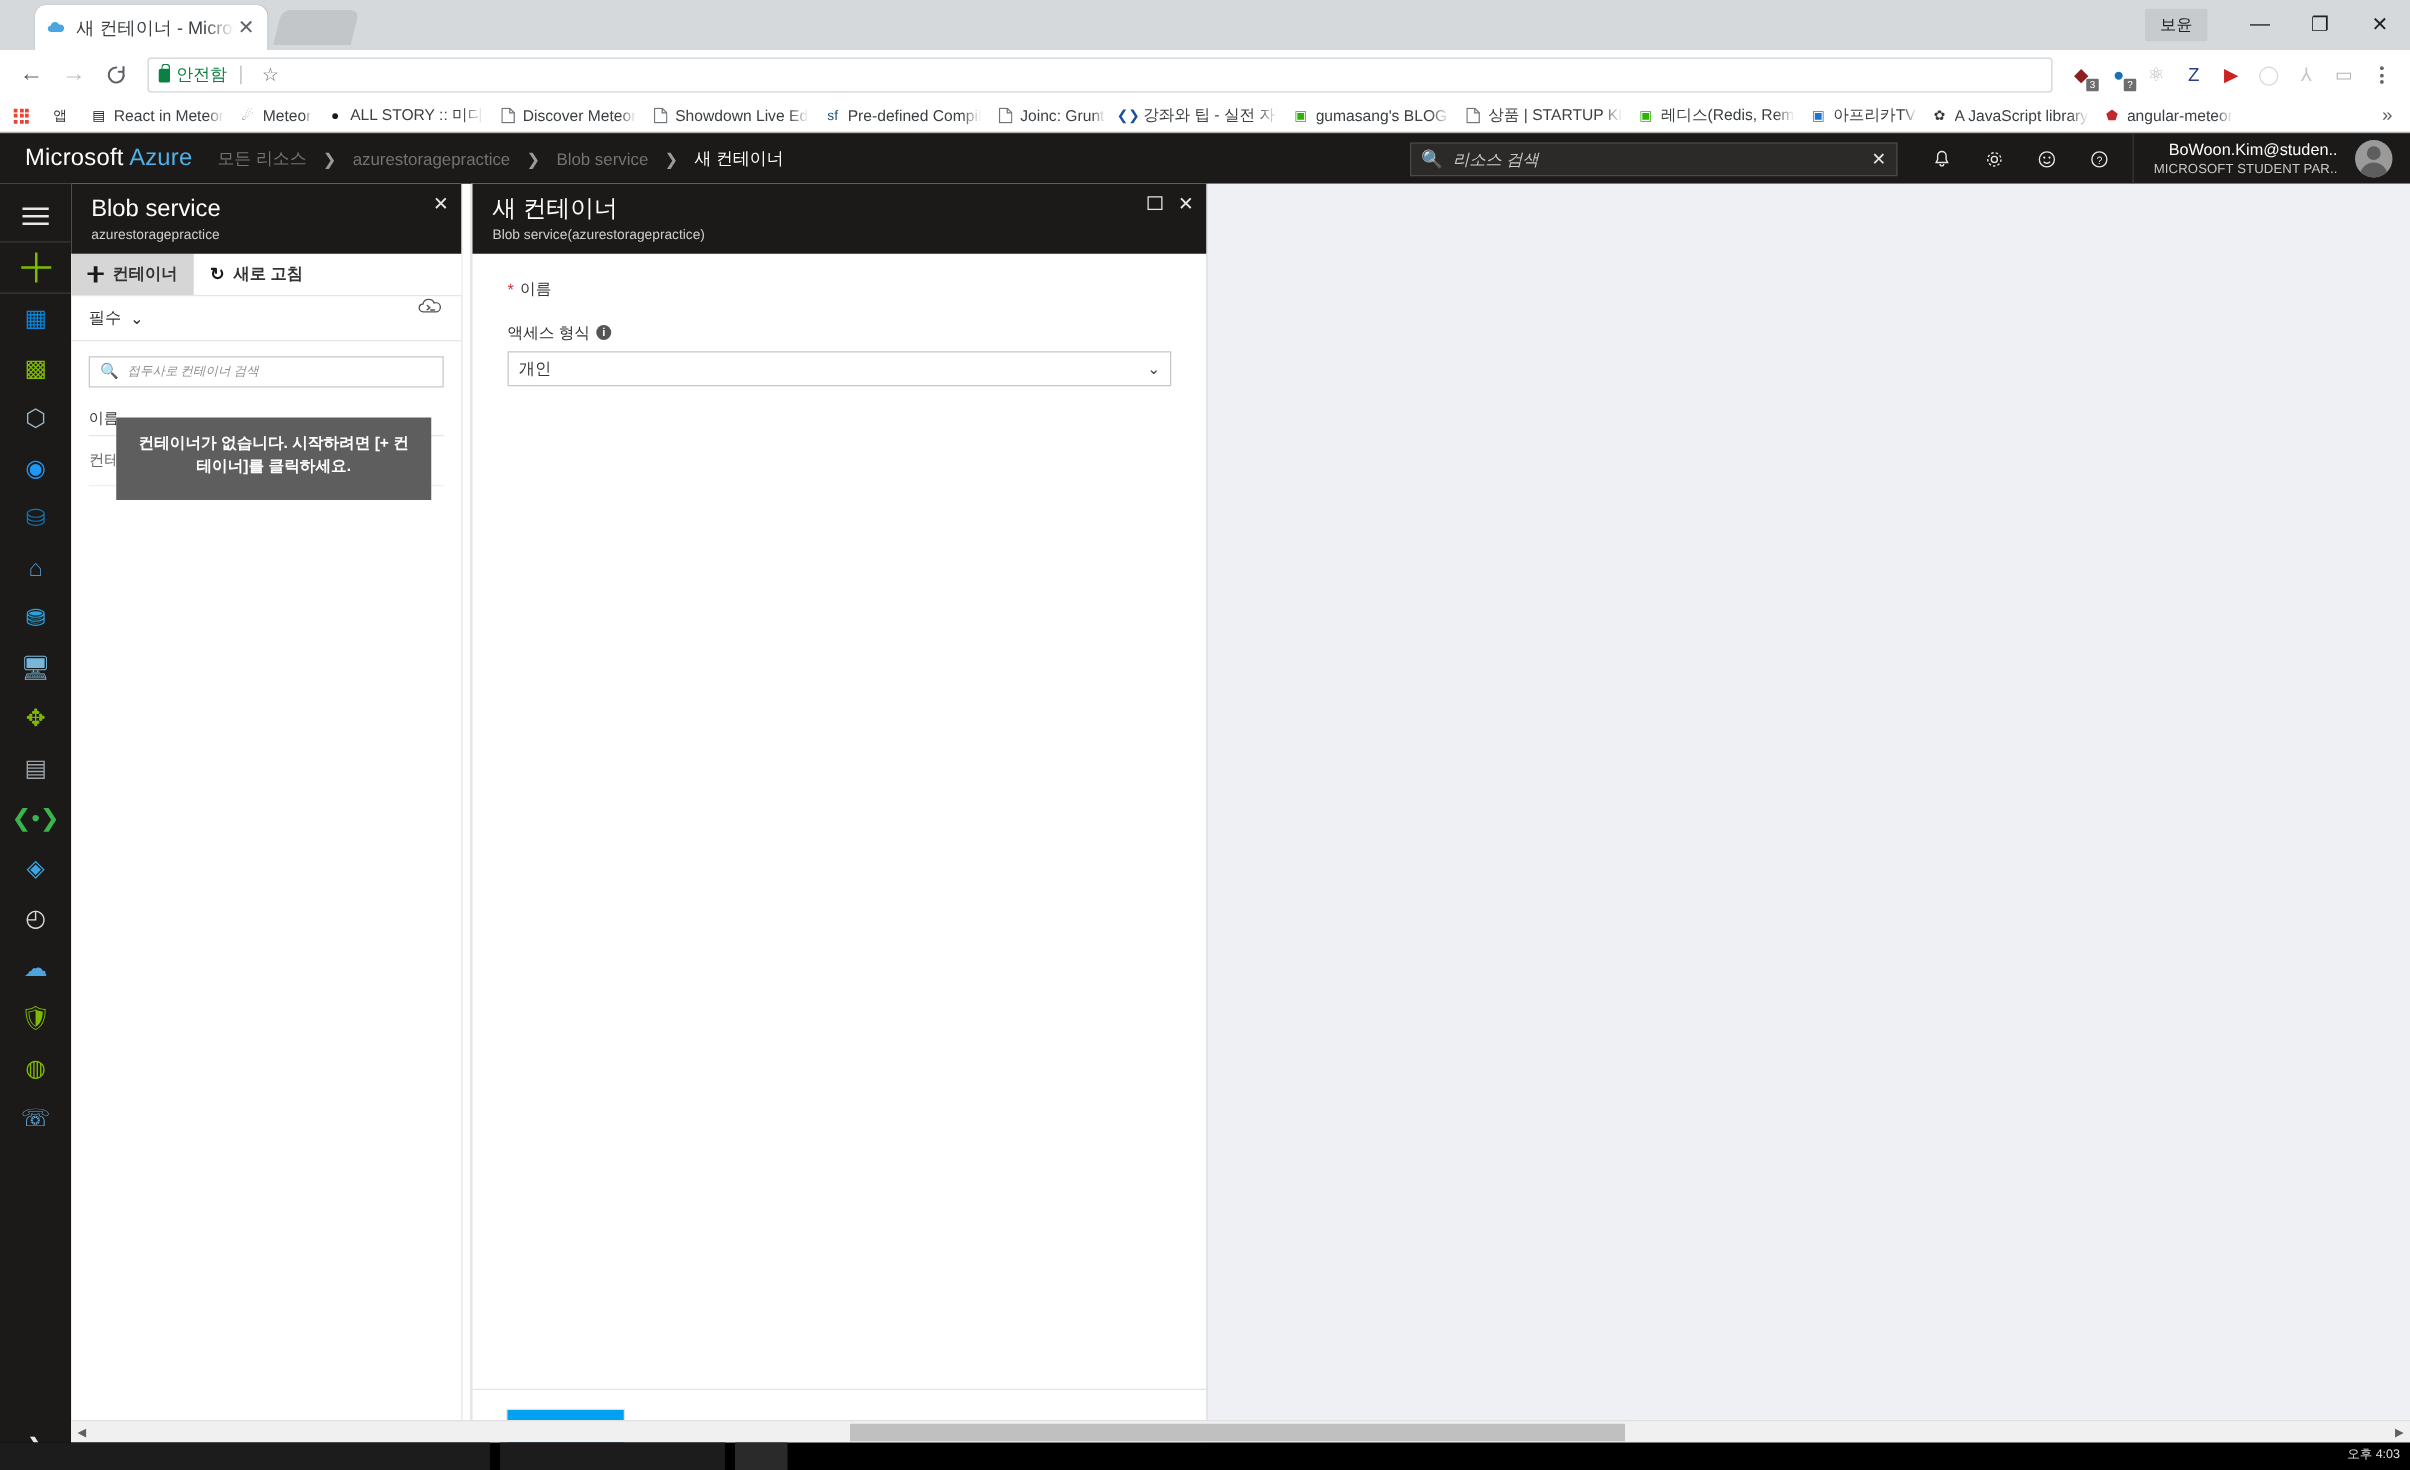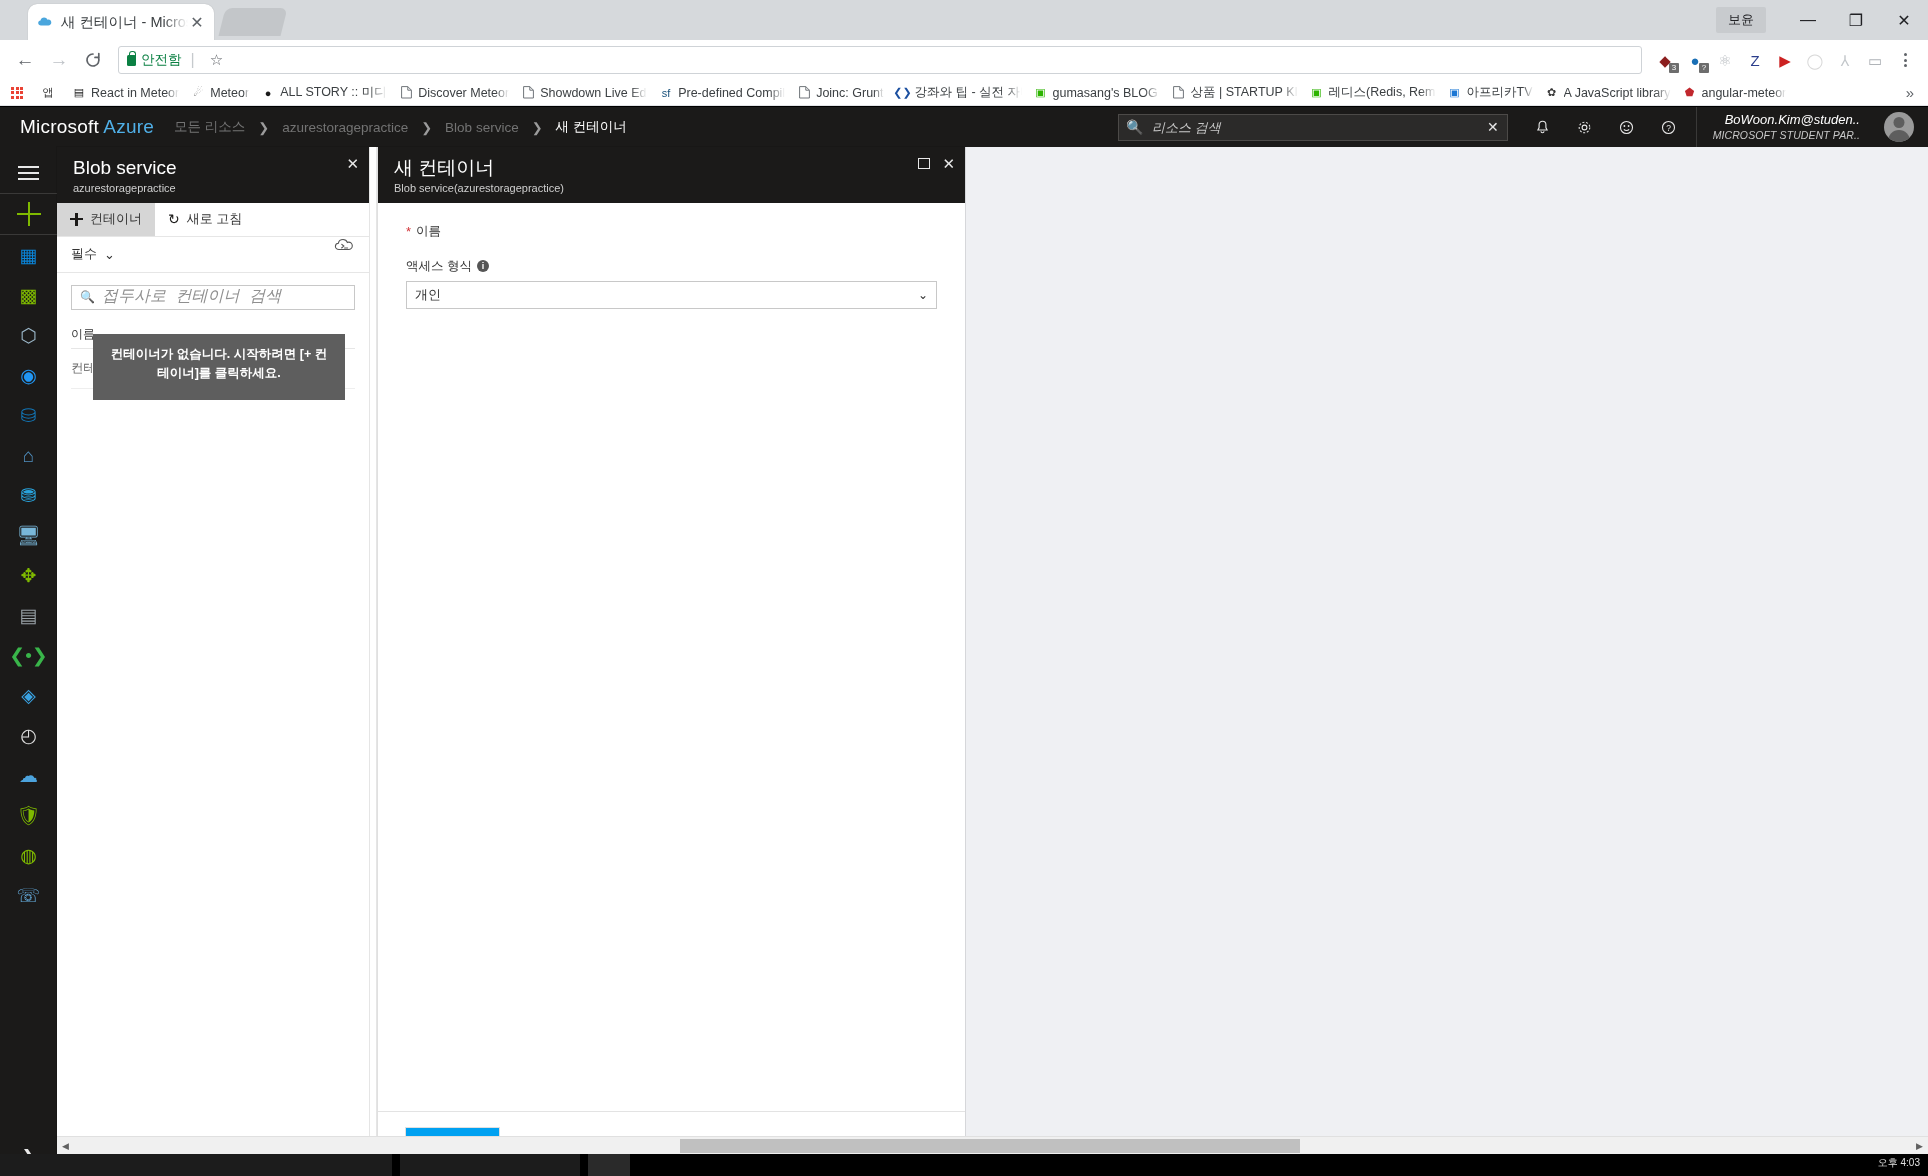--- a/index.html
+++ b/index.html
@@ -153,21 +153,21 @@
   .az-search input::placeholder{color:#c8c8c8;font-style:italic;}
   .az-search .xc{color:#e6e6e6;font-size:14px;cursor:pointer;padding-left:6px;}
   .az-ico{
     width:42px;height:40px;display:flex;align-items:center;justify-content:center;
     color:#e8e8e8;cursor:pointer;
   }
   .az-user{
     display:flex;align-items:center;padding:0 4px 0 16px;cursor:pointer;height:40px;
     border-left:1px solid #3a3938;margin-left:6px;
   }
-  .az-user-txt{text-align:right;margin-right:24px;line-height:1.25;font-style:italic;}
+  .az-user-txt{text-align:right;margin-right:14px;line-height:1.25;}
   .az-user-name{color:#fff;font-size:13px;white-space:nowrap;}
   .az-user-org{color:#c9c9c9;font-size:10.5px;white-space:nowrap;letter-spacing:.1px;}
   .avatar{
     width:30px;height:30px;border-radius:50%;background:#9a9a9a;overflow:hidden;
     position:relative;flex:0 0 30px;
   }
   .avatar::before{
     content:"";position:absolute;left:50%;top:5px;width:11px;height:11px;
     background:#5e5e5e;border-radius:50%;transform:translateX(-50%);
   }
@@ -213,20 +213,21 @@
   .hd-btn{color:#e8e8e8;font-size:15px;cursor:pointer;line-height:1;}
   .sq-ico{
     display:inline-block;width:12px;height:11px;border:1.7px solid #e8e8e8;
   }
 
   
   #blob-blade{left:57px;width:312px;height:1029px;}
   .cmdbar{
     height:34px;border-bottom:1px solid #e6e6e6;display:flex;align-items:stretch;
     background:#fff;
+    font-weight:bold;
   }
   .cmd{
     display:flex;align-items:center;padding:0 13px;font-size:13px;color:#333;
     cursor:pointer;
   }
   .cmd.sel{background:#d6d6d6;}
   .cmd-ico{margin-right:7px;display:flex;align-items:center;font-size:14px;color:#1b1a19;}
   .cmd-plus{position:relative;width:13px;height:13px;}
   .cmd-plus::before,.cmd-plus::after{content:"";position:absolute;background:#1b1a19;}
   .cmd-plus::before{left:5.3px;top:0;width:2.4px;height:13px;}
@@ -235,22 +236,22 @@
     height:36px;border-bottom:1px solid #e6e6e6;display:flex;
     padding:0 14px;justify-content:space-between;
   }
   .filter-lbl{font-size:13px;color:#333;cursor:pointer;display:flex;align-items:center;gap:7px;}
   .searchbox{
     margin:12px 14px 0 14px;height:25px;border:1px solid #c8c8c8;display:flex;
     align-items:center;padding:0 8px;
   }
   .searchbox .mag{color:#9a9a9a;font-size:12px;margin-right:7px;}
   .searchbox input{
-    border:none;outline:none;flex:1;font-size:16px;color:#333;font-style:italic;
-    font-family:Liberation Mono, monospace;background:transparent;
+    border:none;outline:none;flex:1;font-size:10px;color:#333;font-style:italic;
+    font-family:Liberation Serif, serif;background:transparent;
   }
   .searchbox input::placeholder{color:#8f8f8f;font-style:italic;}
   .lst-hd{
     margin:16px 14px 0 14px;border-bottom:1px solid #e6e6e6;padding-bottom:5px;
     font-size:12px;color:#333;
   }
   .lst-empty{
     margin:0 14px;border-bottom:1px solid #eee;padding:11px 0;
     font-size:12.5px;color:#6b6b6b;
   }

